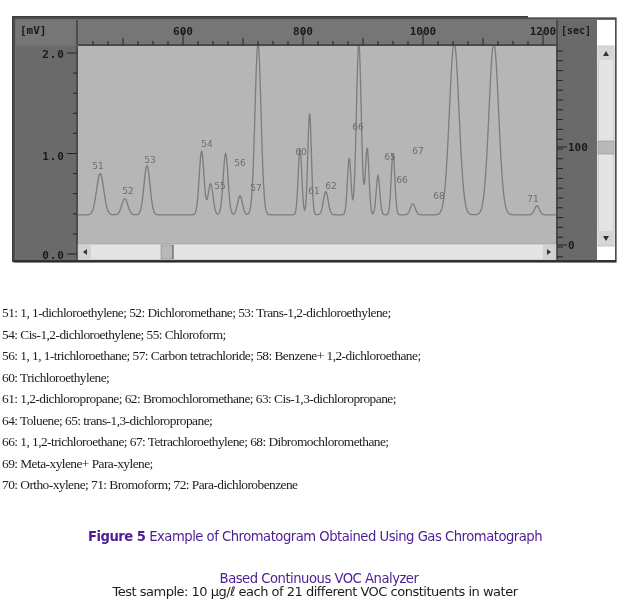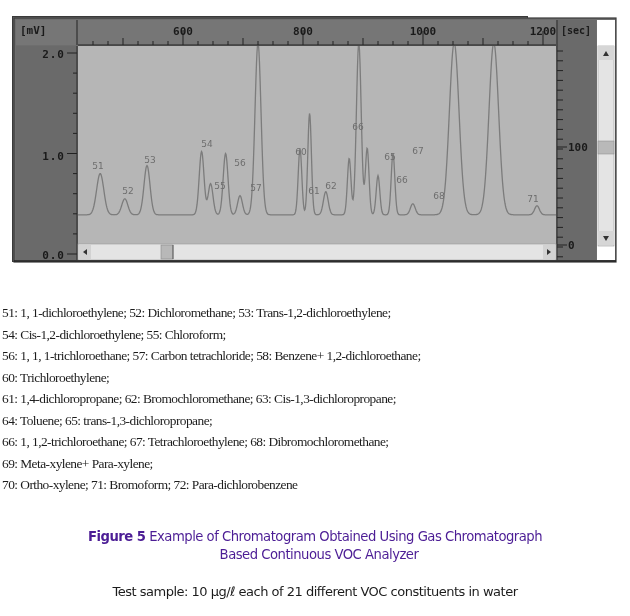--- a/index.html
+++ b/index.html
@@ -7,21 +7,21 @@
          font-family:"Liberation Sans", sans-serif; color:#1a1a1a; }
   #chart-frame { position:absolute; left:12px; top:16px; width:516px; height:246px;
          background:#6b6b6b; border:1px solid #3a3a3a; box-sizing:border-box; }
   #chart-svg { position:absolute; left:0; top:0; }
   .legend-block { position:absolute; left:2px; top:302px; font-size:13.4px; line-height:21.5px;
          font-family:Liberation Serif, serif; letter-spacing:-0.55px; color:#1c1c1c; }
   .legend-line { white-space:nowrap; }
   .caption { position:absolute; left:0; width:630px; top:528px; text-align:center;
          font-family:"DejaVu Sans", sans-serif; font-size:13.2px; line-height:18px; letter-spacing:-0.5px; color:#4c1d95; }
   .caption .fig-label { font-weight:bold; }
-  .caption-line2 { display:block; padding-left:8px; }
+  .caption-line2 { display:block; padding-left:8px;margin-top:24px; }
   .sample-note { position:absolute; left:0; width:630px; top:584px; text-align:center;
          font-family:"DejaVu Sans", sans-serif; font-size:13px; letter-spacing:-0.5px; color:#1c1c1c; }
 </style>
 </head>
 <body>
 
 <div id="chart-frame">
   <svg id="chart-svg" width="604" height="246" viewBox="12 16 604 246" xmlns="http://www.w3.org/2000/svg">
 
     <rect x="13" y="17" width="602" height="244" fill="#6e6e6e"></rect>
@@ -183,21 +183,21 @@
     <rect x="13" y="17" width="602" height="244" fill="none" stroke="#3a3a3a" stroke-width="1.2"></rect>
     <line x1="13" y1="260" x2="615" y2="260" stroke="#222" stroke-width="1.5"></line>
   </svg>
 </div>
 
 <div class="legend-block">
   <div class="legend-line">51: 1, 1-dichloroethylene; 52: Dichloromethane; 53: Trans-1,2-dichloroethylene;</div>
   <div class="legend-line">54: Cis-1,2-dichloroethylene; 55: Chloroform;</div>
   <div class="legend-line">56: 1, 1, 1-trichloroethane; 57: Carbon tetrachloride; 58: Benzene+ 1,2-dichloroethane;</div>
   <div class="legend-line">60: Trichloroethylene;</div>
-  <div class="legend-line">61: 1,4-dichloropropane; 62: Bromochloromethane; 63: Cis-1,3-dichloropropane;</div>
+  <div class="legend-line">61: 1,2-dichloropropane; 62: Bromochloromethane; 63: Cis-1,3-dichloropropane;</div>
   <div class="legend-line">64: Toluene; 65: trans-1,3-dichloropropane;</div>
   <div class="legend-line">66: 1, 1,2-trichloroethane; 67: Tetrachloroethylene; 68: Dibromochloromethane;</div>
   <div class="legend-line">69: Meta-xylene+ Para-xylene;</div>
   <div class="legend-line">70: Ortho-xylene; 71: Bromoform; 72: Para-dichlorobenzene</div>
 </div>
 
 <div class="caption">
   <span class="fig-label">Figure 5</span><span> Example of Chromatogram Obtained Using Gas Chromatograph</span>
   <span class="caption-line2">Based Continuous VOC Analyzer</span>
 </div>

